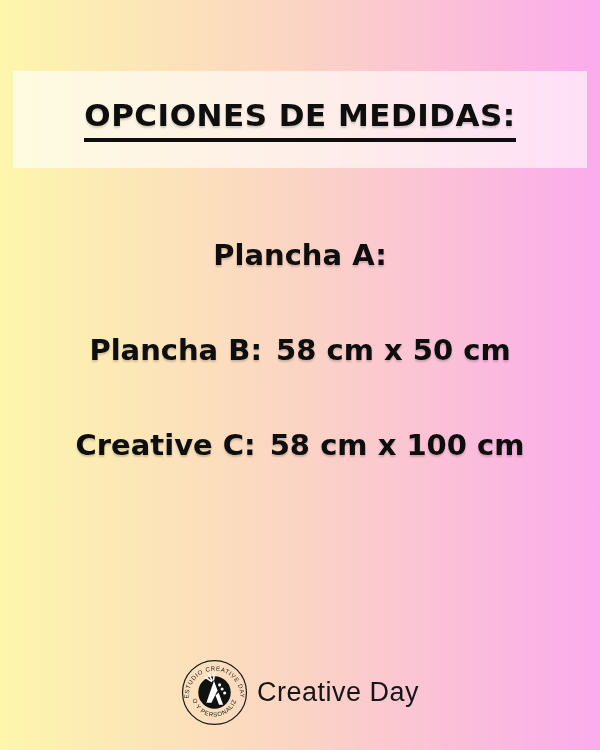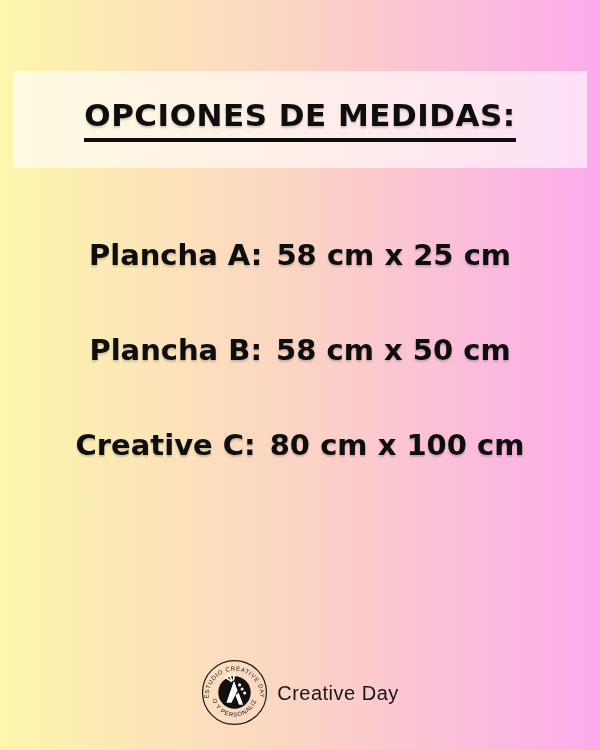--- a/index.html
+++ b/index.html
@@ -57,21 +57,21 @@
     position:absolute;
     left:0;right:0;bottom:24px;
     display:flex;align-items:center;justify-content:center;
     gap:9px;
   }
   .brand-badge{width:67px;height:67px;flex:0 0 auto;}
   .brand-text{display:flex;flex-direction:column;align-items:center;}
   .brand-name{
     font-family:"Liberation Sans", sans-serif;
     font-weight:400;
-    font-size:20px;
+    font-size:27px;
     color:#161616;
     letter-spacing:.5px;
     line-height:1.1;
     white-space:nowrap;
     text-align:center;
   }
   .brand-tagline{
     font-family:"Liberation Sans", sans-serif;
     font-size:9.5px;
     font-weight:bold;
@@ -92,29 +92,28 @@
 
 <div class="poster">
 
   <div class="title-band">
     <div class="title">OPCIONES DE MEDIDAS:</div>
   </div>
 
   <div class="options">
     <div class="option-row">
       <span class="label">Plancha A:</span>
-      <span class="size">58 cm x 25 cm</span>
     </div>
     <div class="option-row">
       <span class="label">Plancha B:</span>
       <span class="size">58 cm x 50 cm</span>
     </div>
     <div class="option-row">
       <span class="label">Creative C:</span>
-      <span class="size">80 cm x 100 cm</span>
+      <span class="size">58 cm x 100 cm</span>
     </div>
   </div>
 
   <div class="brand">
     <svg class="brand-badge" viewBox="0 0 66 66" aria-hidden="true">
       <defs>
         <path id="arcTop" d="M 7.5,37 A 25.5,25.5 0 1 1 58.5,37" fill="none"></path>
         <path id="arcBottom" d="M 11,39 A 22.5,22.5 0 0 0 55,39" fill="none"></path>
       </defs>
       <circle cx="33" cy="33" r="31.5" fill="none" stroke="#1a1a1a" stroke-width="1.2"></circle>

